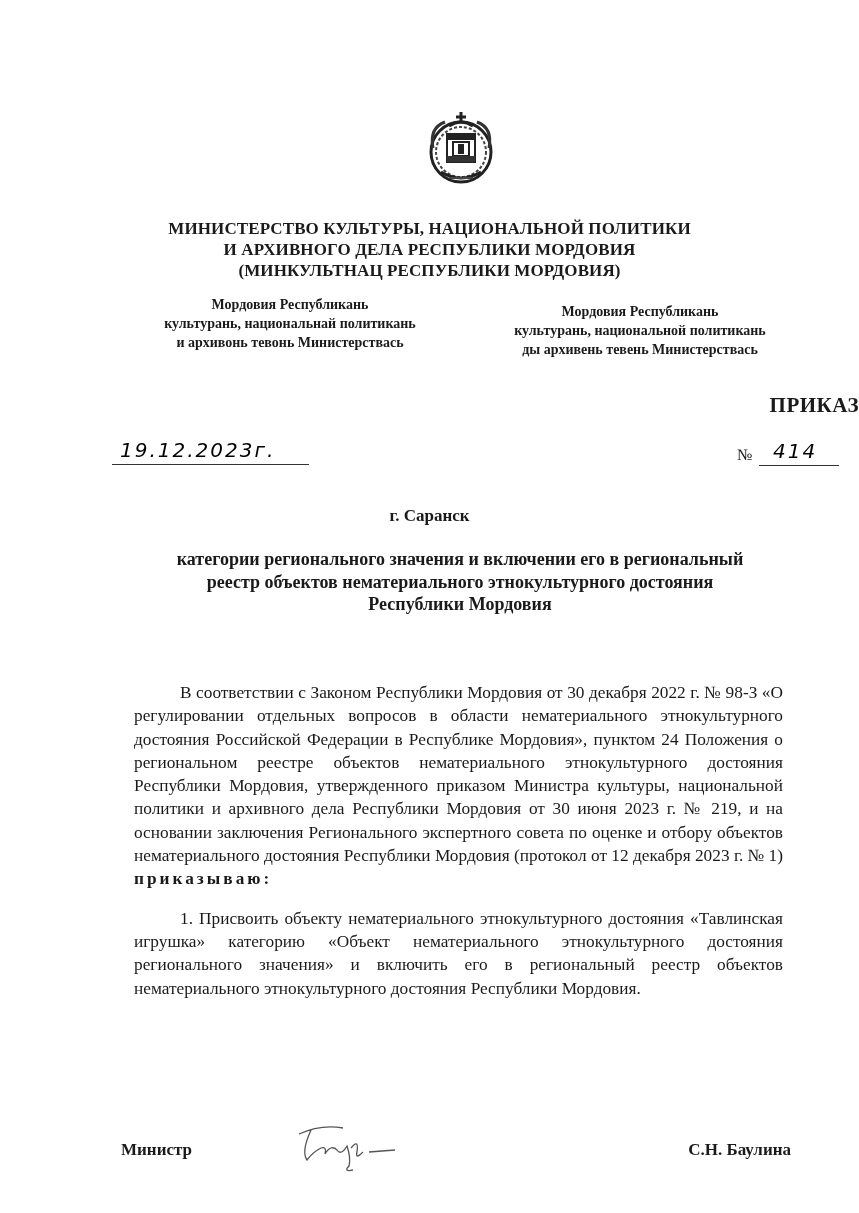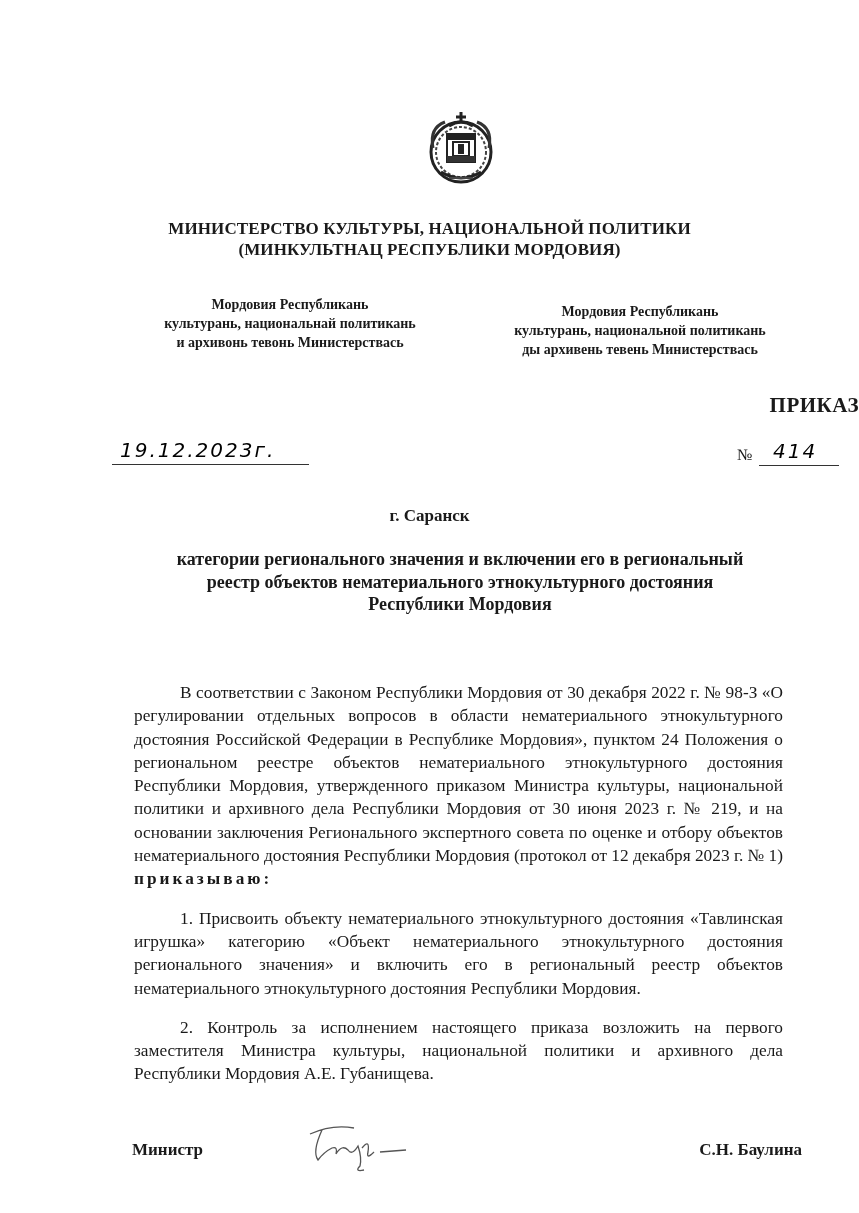--- a/index.html
+++ b/index.html
@@ -32,21 +32,21 @@
   .subject {
     left: 130px; width: 660px; top: 548px; text-align: center; font-weight: bold;
     font-size: 18px; line-height: 22.5px;
   }
   .subject div { white-space: nowrap; }
   .body {
     left: 118px; width: 681px; top: 665px; font-size: 17.3px; line-height: 23.3px; text-align: justify;
   }
   .body p { margin: 16px; text-indent: 46px; }
   .spaced { font-weight: bold; letter-spacing: 3px; }
-  .sign-row { left: 132px; width: 670px; top: 1130px; height: 40px; }
+  .sign-row { left: 121px; width: 670px; top: 1130px; height: 40px; }
   .sign-title { position: absolute; left: 0; top: 10px; font-weight: bold; font-size: 17px; }
   .sign-name { position: absolute; right: 0; top: 10px; font-weight: bold; font-size: 17px; }
   .signature { position: absolute; left: 170px; top: -8px; width: 110px; height: 55px; }
 </style>
 </head>
 <body>
 
 <div class="abs emblem">
   <svg width="76" height="82" viewBox="0 0 76 82">
     <circle cx="38" cy="44" r="30" fill="none" stroke="#222" stroke-width="3"></circle>
@@ -59,20 +59,21 @@
     <rect x="30" y="34" width="16" height="14" fill="#fff" stroke="#222" stroke-width="2"></rect>
     <rect x="35" y="36" width="6" height="10" fill="#222"></rect>
     <rect x="24" y="48" width="28" height="6" fill="#333"></rect>
     <path d="M18 64 Q38 76 58 64" fill="none" stroke="#222" stroke-width="3"></path>
     <path d="M26 70 L50 70" stroke="#444" stroke-width="2"></path>
   </svg>
 </div>
 
 <div class="abs ministry">
   <div>МИНИСТЕРСТВО КУЛЬТУРЫ, НАЦИОНАЛЬНОЙ ПОЛИТИКИ</div>
+  <div>И АРХИВНОГО ДЕЛА РЕСПУБЛИКИ МОРДОВИЯ</div>
   <div>(МИНКУЛЬТНАЦ РЕСПУБЛИКИ МОРДОВИЯ)</div>
 </div>
 
 <div class="abs moksha">
   <div>Мордовия Республикань</div>
   <div>культурань, национальнай политикань</div>
   <div>и архивонь тевонь Министерствась</div>
 </div>
 
 <div class="abs erzya">
@@ -98,21 +99,20 @@
 
 <div class="abs subject">
   <div>категории регионального значения и включении его в региональный</div>
   <div>реестр объектов нематериального этнокультурного достояния</div>
   <div>Республики Мордовия</div>
 </div>
 
 <div class="abs body">
   <p><span>В соответствии с Законом Республики Мордовия от 30 декабря 2022 г. № 98-З «О регулировании отдельных вопросов в области нематериального этнокультурного достояния Российской Федерации в Республике Мордовия», пунктом 24 Положения о региональном реестре объектов нематериального этнокультурного достояния Республики Мордовия, утвержденного приказом Министра культуры, национальной политики и архивного дела Республики Мордовия от 30 июня 2023 г. № 219, и на основании заключения Регионального экспертного совета по оценке и отбору объектов нематериального достояния Республики Мордовия (протокол от 12 декабря 2023 г. № 1)</span> <span class="spaced">приказываю:</span></p>
   <p>1. Присвоить объекту нематериального этнокультурного достояния «Тавлинская игрушка» категорию «Объект нематериального этнокультурного достояния регионального значения» и включить его в региональный реестр объектов нематериального этнокультурного достояния Республики Мордовия.</p>
-  <p>2. Контроль за исполнением настоящего приказа возложить на первого заместителя Министра культуры, национальной политики и архивного дела Республики Мордовия А.Е. Губанищева.</p>
 </div>
 
 <div class="abs sign-row">
   <span class="sign-title">Министр</span>
   <div class="signature">
     <svg width="110" height="55" viewBox="0 0 110 55">
       <path d="M8 12 Q30 2 52 6 M20 8 Q10 30 16 38 Q22 30 30 26 Q36 24 34 32 Q40 22 46 28 Q50 34 56 24 Q60 36 58 44 Q52 50 62 48 M60 26 Q68 16 66 30 Q64 38 72 30" fill="none" stroke="#555" stroke-width="1.3"></path>
       <path d="M78 30 L104 28" stroke="#555" stroke-width="1.3"></path>
     </svg>
   </div>

